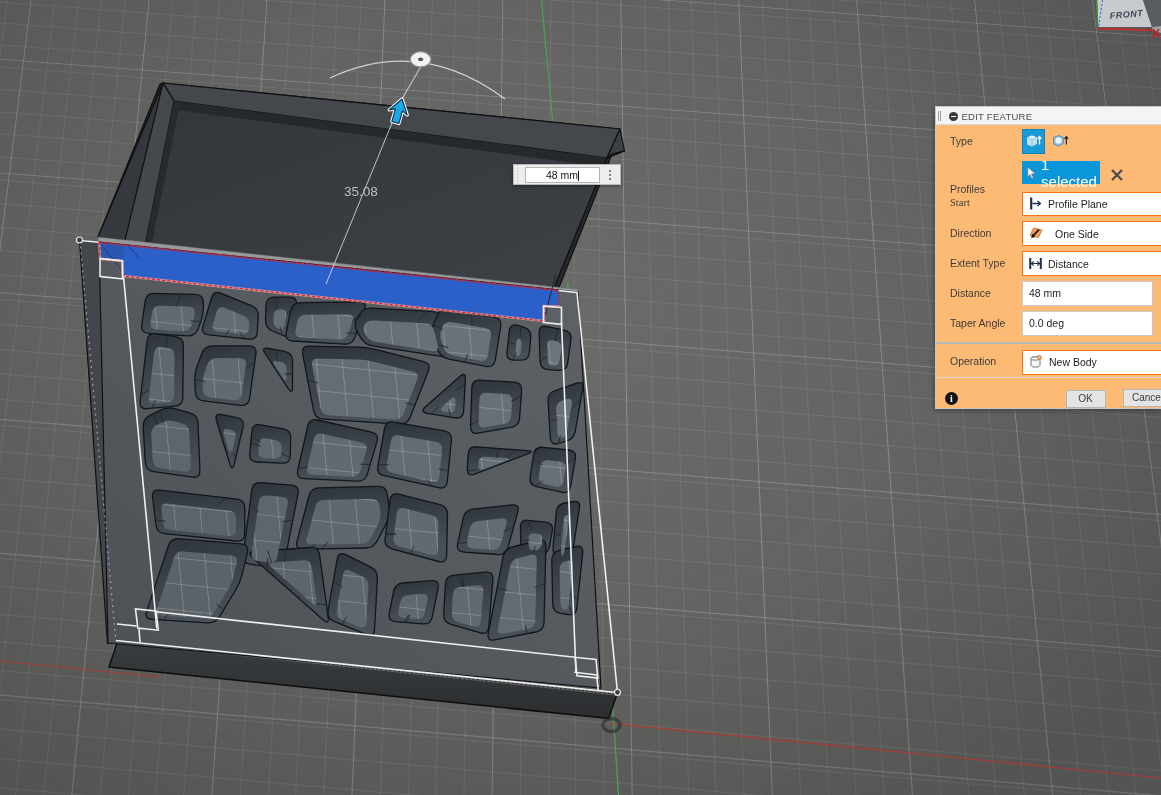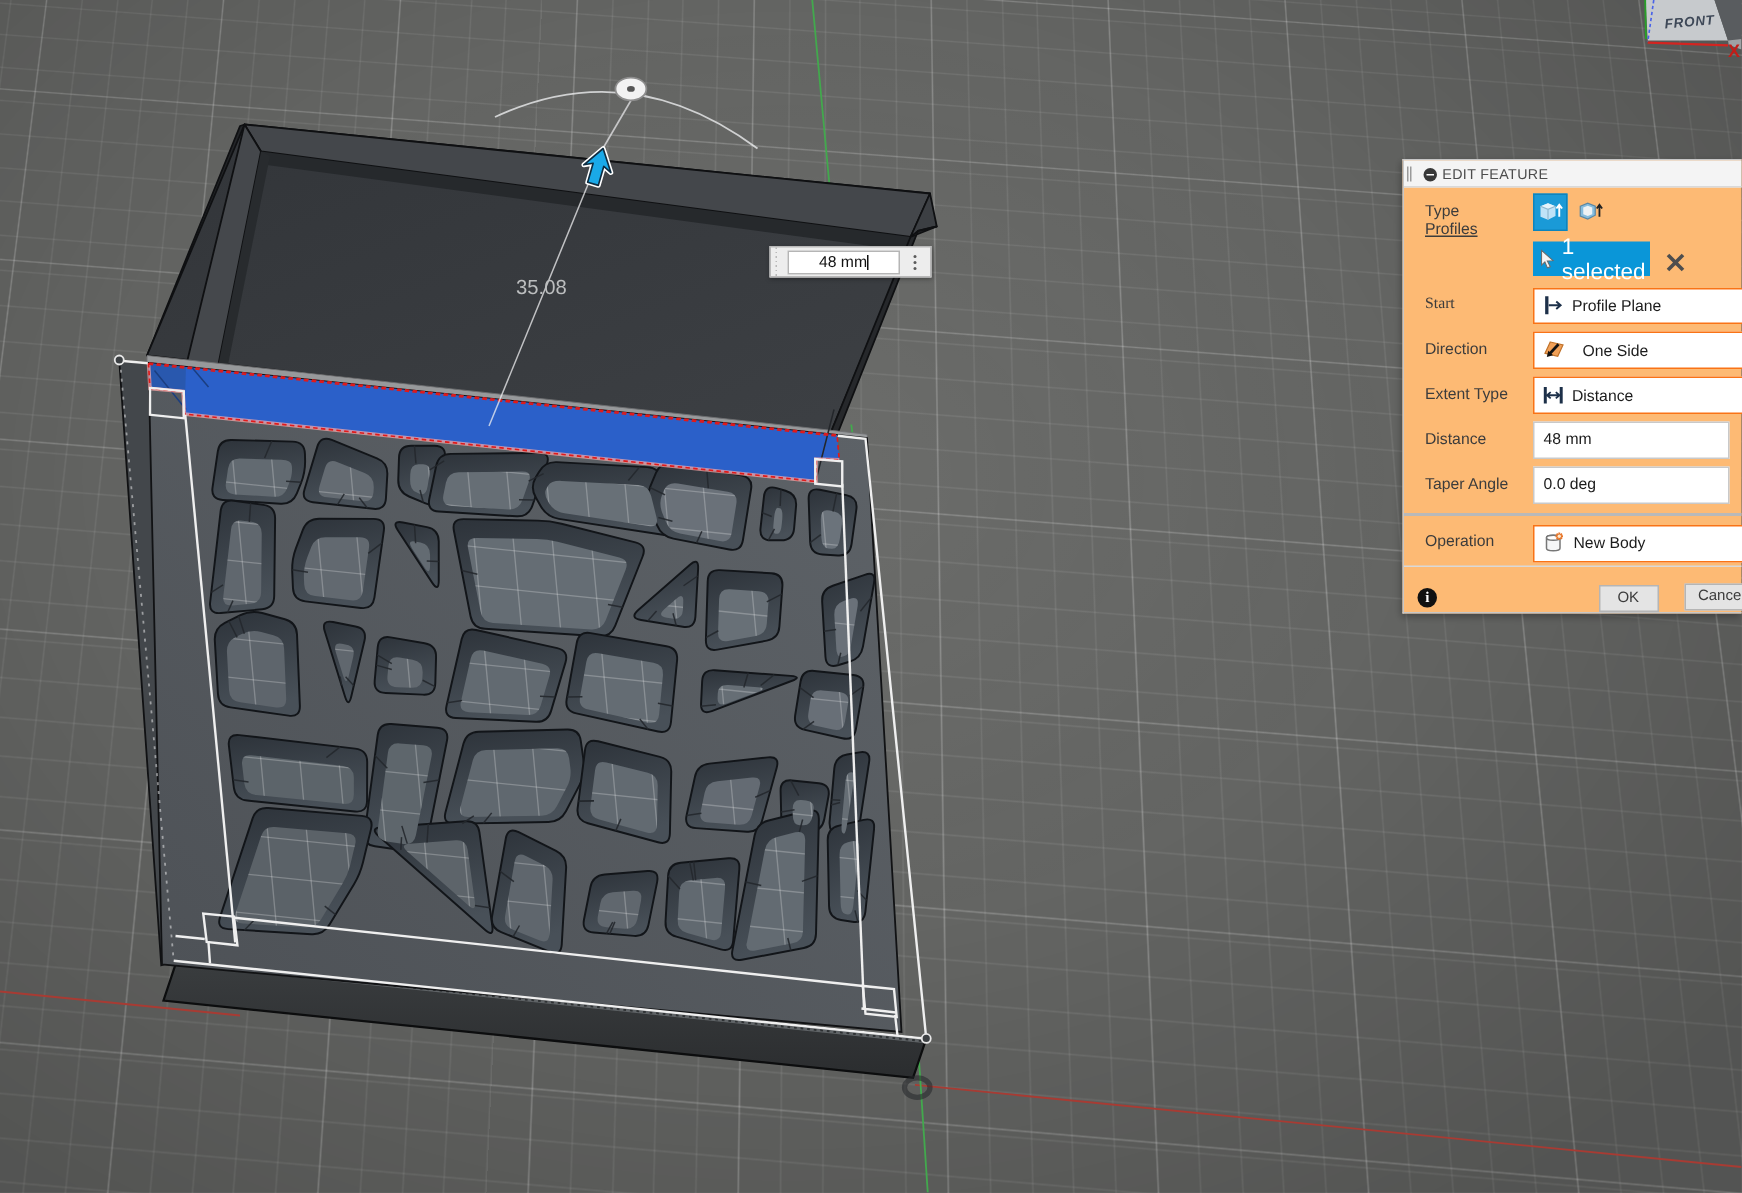--- a/index.html
+++ b/index.html
@@ -444,21 +444,21 @@
       <path d="M15.5 12.5 L15.5 5 M13.6 7 L15.5 4.5 L17.4 7" fill="none" stroke="#fff" stroke-width="1.3"></path>
     </svg>
   </div>
   <div class="typebtn" style="left:113px;top:22px;">
     <svg width="19" height="19" viewBox="0 0 19 19">
       <path d="M2.5 5.5 L7.5 3.5 L12.5 5.5 L12.5 11.5 L7.5 14 L2.5 12 Z" fill="#85bcdd" stroke="#5a87a4" stroke-width="0.8"></path>
       <path d="M4.5 6.3 L7.5 5.2 L10.5 6.3 L10.5 10.8 L7.5 12 L4.5 10.8 Z" fill="#eef2f4"></path>
       <path d="M15.3 12.5 L15.3 5 M13.5 7 L15.3 4.5 L17.1 7" fill="none" stroke="#222" stroke-width="1.2"></path>
     </svg>
   </div>
-  <div class="plabel" style="top:40px;text-decoration:underline;">Profiles</div>
+  <div class="plabel" style="top:76px;">Profiles</div>
   <div class="selbtn" style="left:86.5px;top:54px;">
     <svg width="13" height="15" viewBox="0 0 13 15" style="margin:0 4px 0 4px;">
       <path d="M2 1 L11 9 L6.5 9.3 L8.8 13.8 L6.6 14.6 L4.6 10 L2 12.5 Z" fill="#f5f5f5" stroke="#6b6b6b" stroke-width="0.8"></path>
     </svg>
     <span>1 selected</span>
   </div>
   <svg class="xmark" width="14" height="14" viewBox="0 0 14 14" style="left:174px;top:61px;">
     <path d="M2 2 L12 12 M12 2 L2 12" stroke="#4e4e4e" stroke-width="2.4"></path>
   </svg>
 

